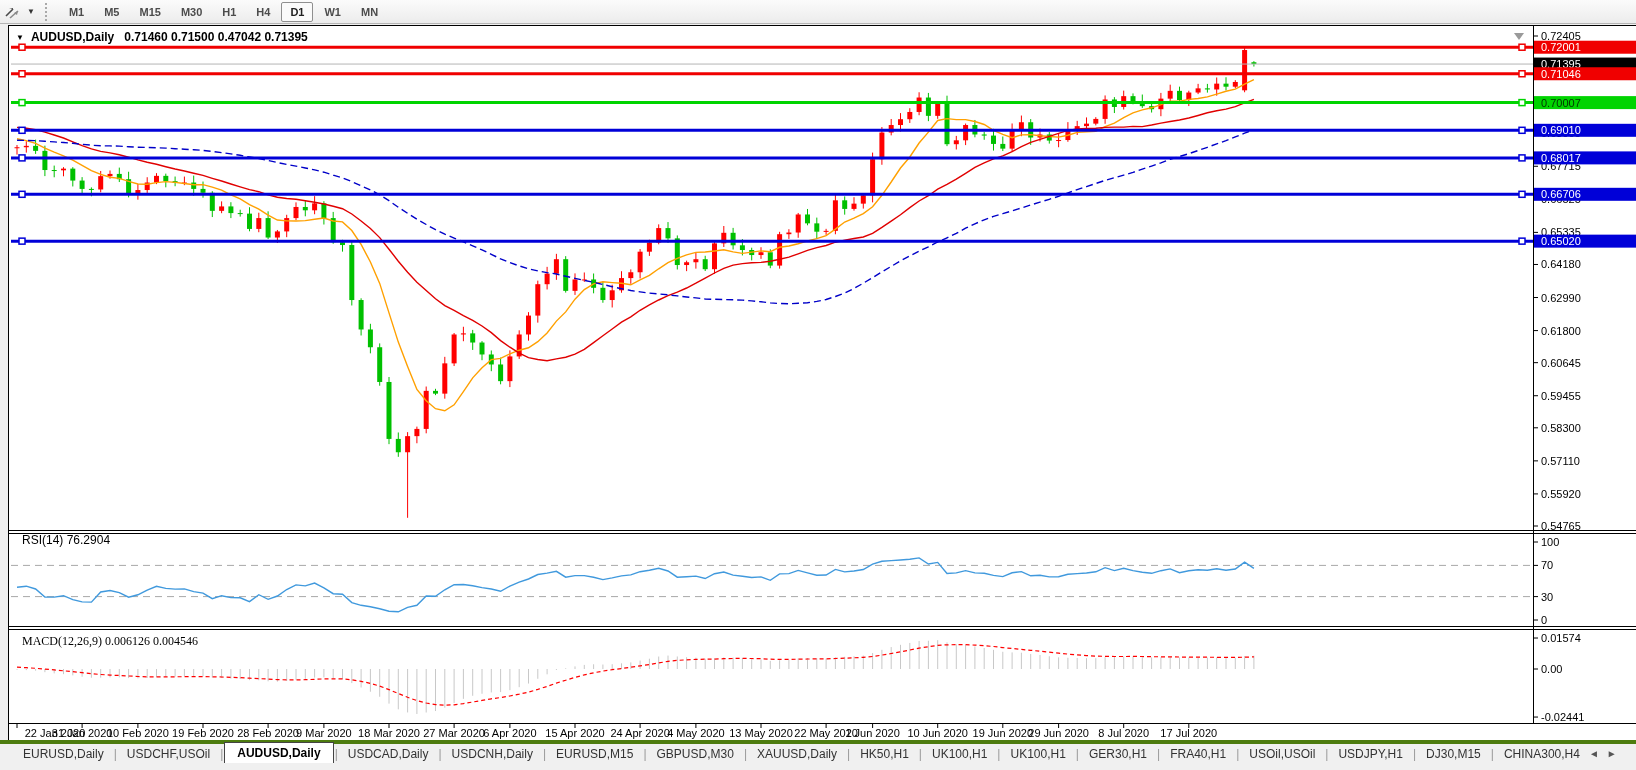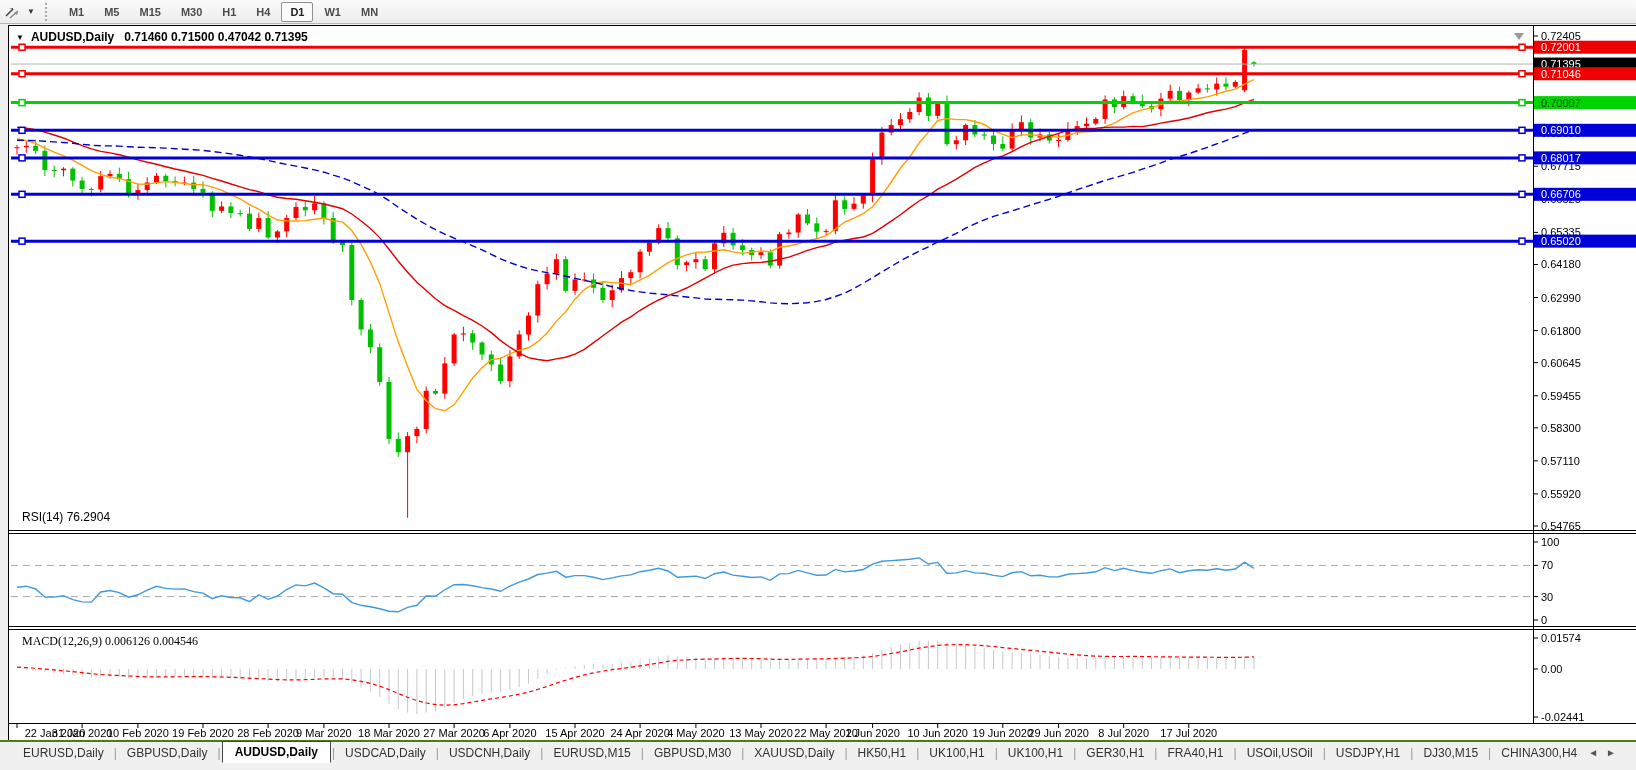--- a/index.html
+++ b/index.html
@@ -30,27 +30,27 @@
     background:#fff;border-left:1px solid #000;border-top:1px solid #000;
     box-sizing:border-box;
   }
   .chart-title{
     position:absolute;left:7px;top:4px;font-size:12px;font-weight:bold;color:#000;
     display:flex;align-items:center;white-space:nowrap;z-index:5;
   }
   .chart-title .tri{font-size:8px;margin-right:7px;color:#000;}
   .chart-title .ohlc{margin-left:10px;font-weight:bold;}
   .pane-label{position:absolute;left:13px;font-size:12px;color:#000;z-index:5;white-space:nowrap;}
-  .pane-label.rsi{top:484px;}
+  .pane-label.rsi{top:507px;}
   .pane-label.macd{top:608px;font-family:Liberation Serif, serif;}
   svg text{font-family:"Liberation Sans","DejaVu Sans",sans-serif;}
   
   .tabbar{
     position:absolute;top:740px;left:0;width:1636px;height:23px;
-    background:#f0f0f0;border-top:2px solid #4d7c0f;
+    background:#f0f0f0;border-top:4px solid #4d7c0f;
     display:flex;align-items:center;box-sizing:border-box;
     font-size:12px;color:#333;padding-left:14px;
   }
   .tab{padding:3px 9px;white-space:nowrap;cursor:default;}
   .tab.active{
     background:#fff;border:1px solid #444;border-bottom:1px solid #fff;
     font-weight:bold;color:#000;position:relative;top:-1px;padding:3px 12px;
   }
   .tabsep{color:#999;padding:0 1px;}
   .tab-nav{margin-left:auto;padding-right:12px;color:#555;font-size:10px;letter-spacing:8px;}
@@ -679,21 +679,21 @@
     <span class="ohlc">0.71460 0.71500 0.47042 0.71395</span>
   </div>
   <div class="pane-label rsi">RSI(14) 76.2904</div>
   <div class="pane-label macd">MACD(12,26,9) 0.006126 0.004546</div>
 </div>
 
 <div class="tabbar">
   <div id="tabs" style="display:flex;align-items:center;">
       <span class="tab">EURUSD,Daily</span>
       <span class="tabsep">|</span>
-      <span class="tab">GBPUSD,Daily</span>
+      <span class="tab">USDCHF,USOil</span>
       <span class="tabsep">|</span>
       <span class="tab active">AUDUSD,Daily</span>
       <span class="tabsep">|</span>
       <span class="tab">USDCAD,Daily</span>
       <span class="tabsep">|</span>
       <span class="tab">USDCNH,Daily</span>
       <span class="tabsep">|</span>
       <span class="tab">EURUSD,M15</span>
       <span class="tabsep">|</span>
       <span class="tab">GBPUSD,M30</span>

